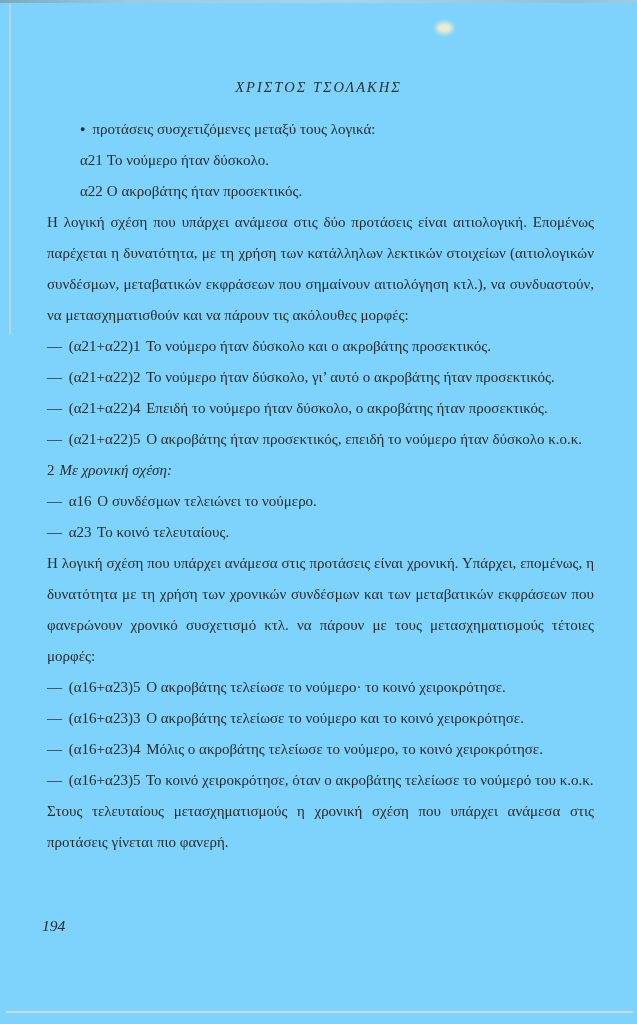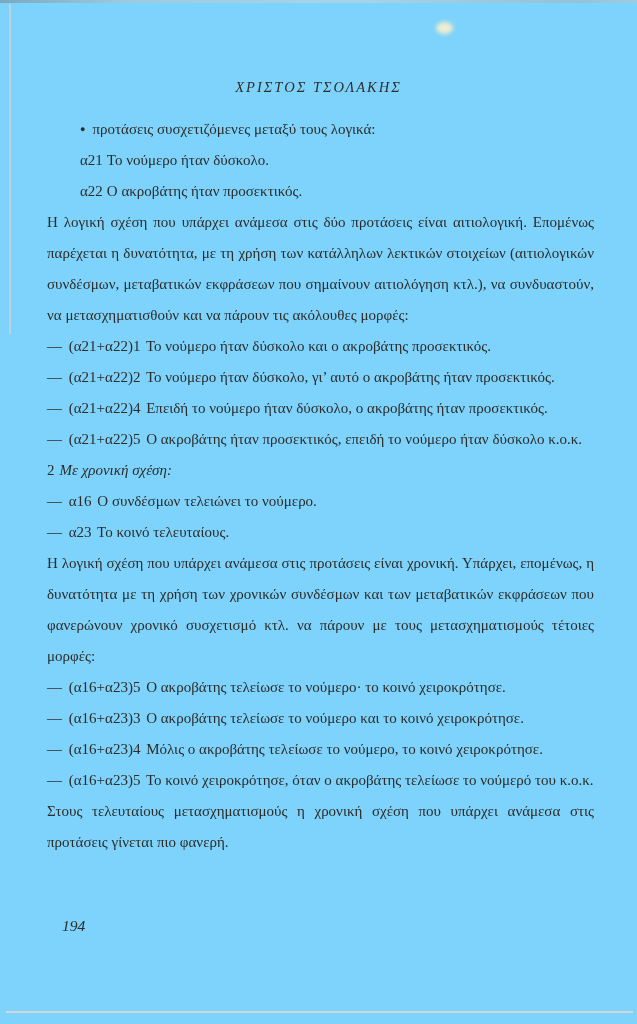--- a/index.html
+++ b/index.html
@@ -68,21 +68,20 @@
   .trow.shallow { padding-left: 19px; text-indent: -19px; }
   .marker { margin-right: 3px; }
   .tlabel { margin-right: 2px; margin-top: 44px; }
   
   .page-number {
     position: absolute;
     left: 42px; top: 917px;
     font-style: italic;
     font-size: 15.5px;
     color: #2d2c29;
-    margin-left: 20px;
   }
 </style>
 </head>
 <body>
 
 <div class="page">
 
   <div class="top-edge"></div>
   <div class="left-streak"></div>
   <div class="yellow-spot"></div>

